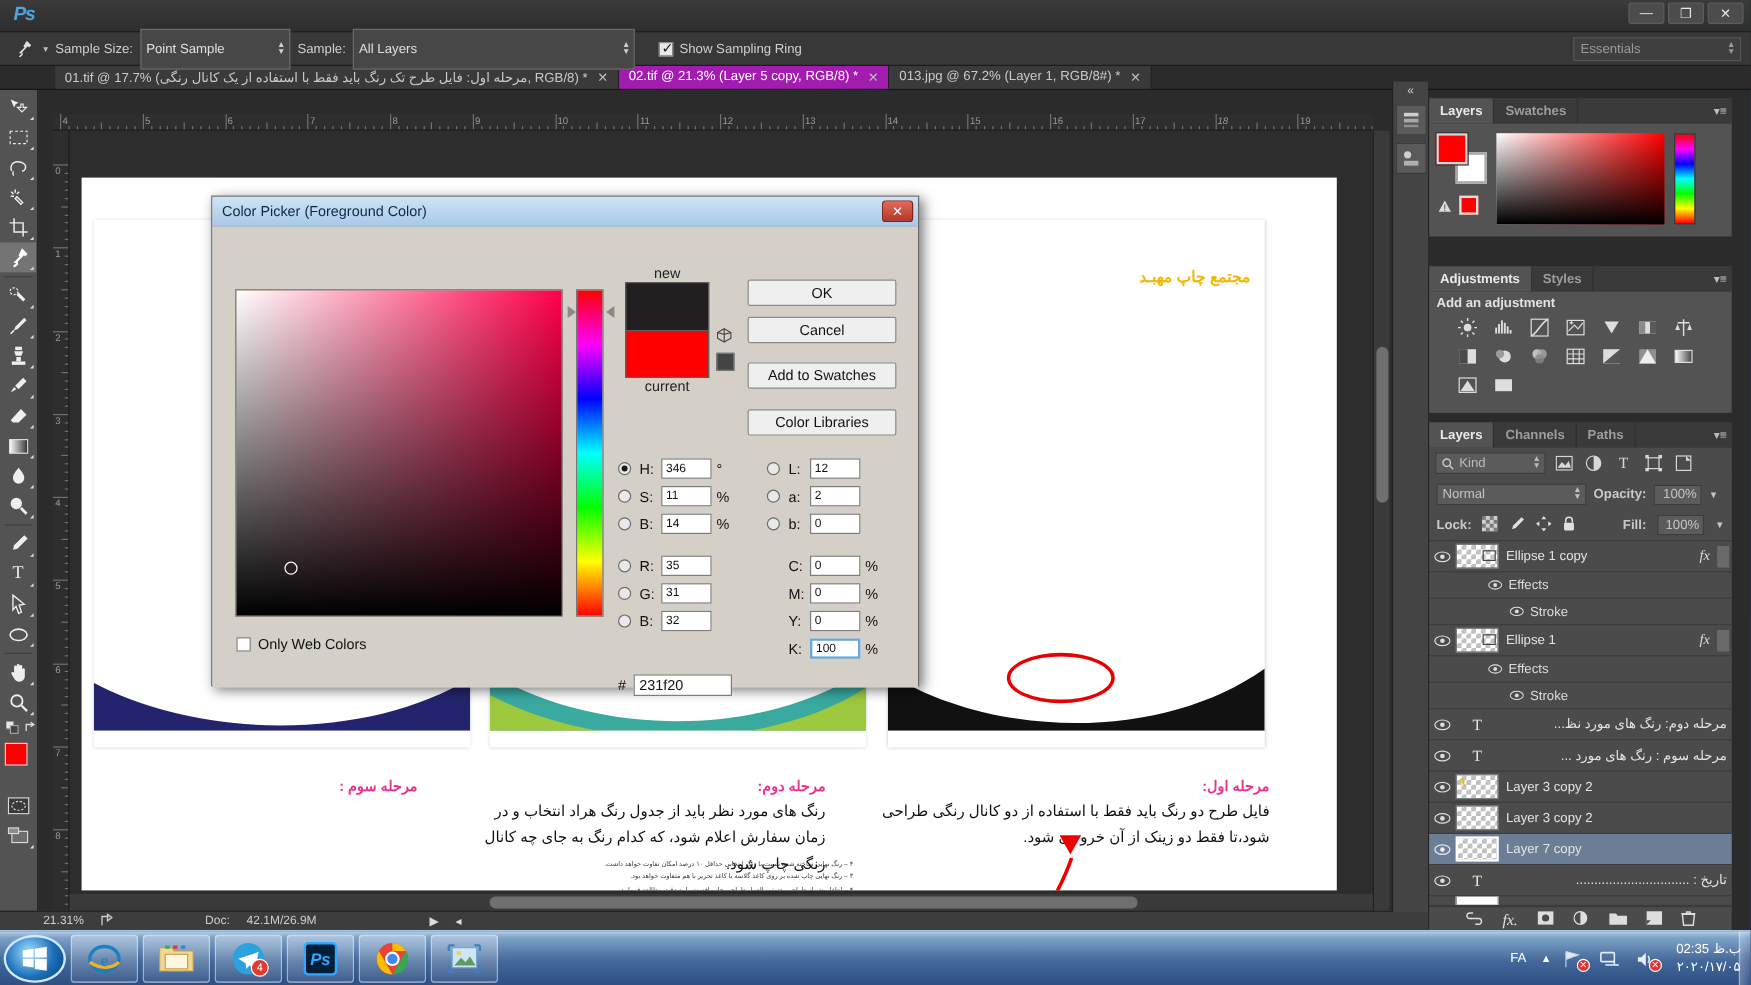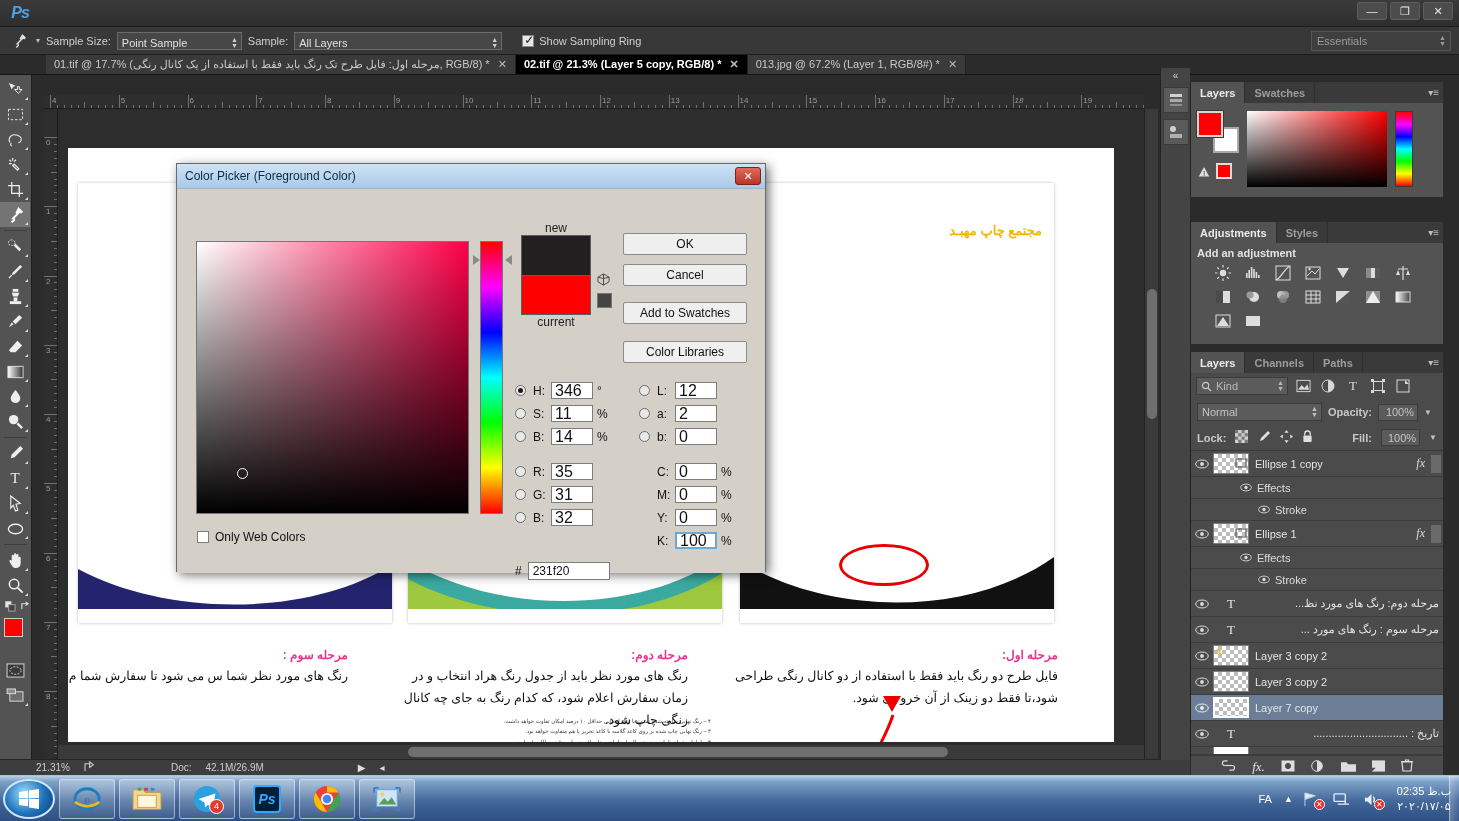--- a/index.html
+++ b/index.html
@@ -29,35 +29,35 @@
   .menu-item { padding:4px 10px; color:#d6d6d6; font-size:12px; cursor:default; }
   .winbtns { position:absolute; right:6px; top:2px; display:flex; gap:3px; }
   .winbtn { width:30px; height:18px; background:#4c4c4c; border:1px solid #5c5c5c;
      color:#e8e8e8; font-size:11px; display:flex; align-items:center; justify-content:center; border-radius:2px;}
 
   
   .optionsbar { position:relative; height:28px; background:#383838; border-bottom:1px solid #1c1c1c;
      display:flex; align-items:center; padding-left:8px; gap:6px; }
   .ob-label { color:#cfcfcf; font-size:11px; }
   .ob-select { background:#474747; border:1px solid #6a6a6a; color:#e0e0e0; height:18px;
-     display:flex; align-items:flex-end; padding:0 4px; font-size:11px; position:relative; min-width:60px;}
+     display:flex; align-items:center; padding:16px 4px; font-size:11px; position:relative; min-width:60px;}
   .ob-select .arrows { position:absolute; right:3px; font-size:7px; line-height:6px; color:#cfcfcf; }
   .chk { width:12px; height:12px; background:#e8e8e8; border:1px solid #888; display:inline-block;
      position:relative; margin-right:5px; vertical-align:-2px;}
   .chk:after { content:"✓"; position:absolute; left:1px; top:-3px; font-size:12px; color:#1a1a1a; }
   .essentials { position:absolute; right:8px; top:4px; width:140px; height:20px; background:#3f3f3f;
      border:1px solid #555; color:#9b9b9b; font-size:11px; display:flex; align-items:center; padding:0 5px;}
   .essentials .arrows { position:absolute; right:4px; font-size:7px; line-height:6px; }
 
   
   .tabbar { height:20px; background:#2b2b2b; display:flex; align-items:flex-end;
      padding-left:46px; border-bottom:1px solid #161616; }
   .doctab { height:20px; background:#3a3a3a; border-right:1px solid #222; color:#c9c9c9;
      font-size:11px; display:flex; align-items:center; padding:0 8px; gap:8px; white-space:nowrap; }
-  .doctab.active { background:#000000; color:#fff; font-weight:bold;margin-top:34px; }
+  .doctab.active { background:#a21caf; color:#fff; font-weight:normal;margin-top:34px; }
   .doctab .x { color:#bbb; font-size:11px; }
 
   
   .toolbar { position:absolute; left:0; top:75px; width:32px; height:684px; background:#535353;
      border-right:1px solid #1e1e1e; padding-top:2px; }
   .tool { width:30px; height:25px; display:flex; align-items:center; justify-content:center;
      position:relative; }
   .tool svg { display:block; }
   .tool.sel { background:#747474; }
   .tool .corner { position:absolute; right:2px; bottom:2px; width:0; height:0;
@@ -182,21 +182,21 @@
   .pk-btn.b1 { top:44px; } .pk-btn.b2 { top:75px; }
   .pk-btn.b3 { top:113px; } .pk-btn.b4 { top:152px; }
 
   .fields { position:absolute; left:338px; top:190px; font-size:12px; color:#111; }
   .frow { display:flex; align-items:center; height:23px; }
   .radio { width:11px; height:11px; border-radius:50%; border:1px solid #6c6c6c; background:#e9e9e9;
      margin-right:7px; position:relative; }
   .radio.on:after { content:""; position:absolute; left:2px; top:2px; width:5px; height:5px;
      border-radius:50%; background:#1a1a1a; }
   .flab { width:18px; }
-  .fin { width:42px; height:17px; background:#fff; border:1px solid #7d7d7d; font-size:16px;
+  .fin { width:42px; height:17px; background:#fff; border:1px solid #7d7d7d; font-size:10px;
      display:flex; align-items:center; padding-left:3px; color:#111; }
   .fin.k { border:2px solid #6aa8d8; }
   .funit { width:16px; padding-left:4px; }
   .colL { position:absolute; left:0; top:0; }
   .colR { position:absolute; left:124px; top:0; }
   .hexrow { position:absolute; left:0; top:183px; display:flex; align-items:center; gap:6px;}
   .hexin { width:82px; height:18px; background:#fff; border:1px solid #7d7d7d; font-size:12px;
      display:flex; align-items:center; padding-left:4px;}
   .onlyweb { position:absolute; left:20px; top:341px; display:flex; align-items:center; gap:6px; font-size:12px; color:#111;}
   .owbox { width:12px; height:12px; background:#fff; border:1px solid #7d7d7d; }
@@ -267,21 +267,21 @@
             <path d="M11 1l4 4-2 2-1-1-5 5 .5 2.5L5 16l-1-1 2.5-2.5L4 12l5-5-1-1z" fill="#e0e0e0"></path>
           </svg>
       </span>
       <span style="color:#bdbdbd;font-size:8px;">▾</span>
       <span class="ob-label">Sample Size:</span>
       <div class="ob-select" style="width:125px;">
         <span>Point Sample</span>
         <span class="arrows">▲<br>▼</span>
       </div>
       <span class="ob-label">Sample:</span>
-      <div class="ob-select" style="width:208px;">
+      <div class="ob-select" style="width:235px;">
         <span>All Layers</span>
         <span class="arrows">▲<br>▼</span>
       </div>
       <span style="margin-left:14px;display:flex;align-items:center;">
         <span class="chk"></span>
         <span class="ob-label">Show Sampling Ring</span>
       </span>
       <div class="essentials">
         <span>Essentials</span>
         <span class="arrows">▲<br>▼</span>
@@ -773,22 +773,20 @@
             </svg>
           </div>
 
           <div class="bullets">
             <div>۴ – رنگ نهایی ساخته شده نسبت با رنگ انتخابی حداقل ۱۰ درصد امکان تفاوت خواهد داشت.</div>
             <div>۳ – رنگ نهایی چاپ شده بر روی کاغذ گلاسه با کاغذ تحریر با هم متفاوت خواهد بود.</div>
             <div>۴ – لطفا پیش از طراحی، دستور العمل طراحی چاپ افست را به دقت مطالعه فرمایید.</div>
           </div>
 
           <div class="cap-title" style="left:120px; top:500px; width:160px; text-align:right;">مرحله سوم :</div>
-          <div class="cap-body" style="left:0px; top:518px; width:280px;">رنگ های مورد نظر شما س
-می شود تا سفارش شما م</div>
 
           <div class="cap-title" style="left:420px; top:500px; width:200px; text-align:right;">مرحله دوم:</div>
           <div class="cap-body" style="left:320px; top:518px; width:300px;">رنگ های مورد نظر باید از جدول رنگ هراد انتخاب و در زمان سفارش اعلام شود، که کدام رنگ به جای چه کانال رنگی چاپ شود.</div>
 
           <div class="cap-title" style="left:790px; top:500px; width:200px; text-align:right;">مرحله اول:</div>
           <div class="cap-body" style="left:640px; top:518px; width:350px;">فایل طرح دو رنگ باید فقط با استفاده از دو کانال رنگی طراحی شود،تا فقط دو زینک از آن خروجی شود.</div>
 
           <div class="callout-tail"></div>
           <svg class="arrow-down" width="40" height="55" viewBox="0 0 40 55">
             <path d="M30 2 C 24 20, 16 34, 9 46" stroke="#ef0000" stroke-width="3" fill="none"></path>

